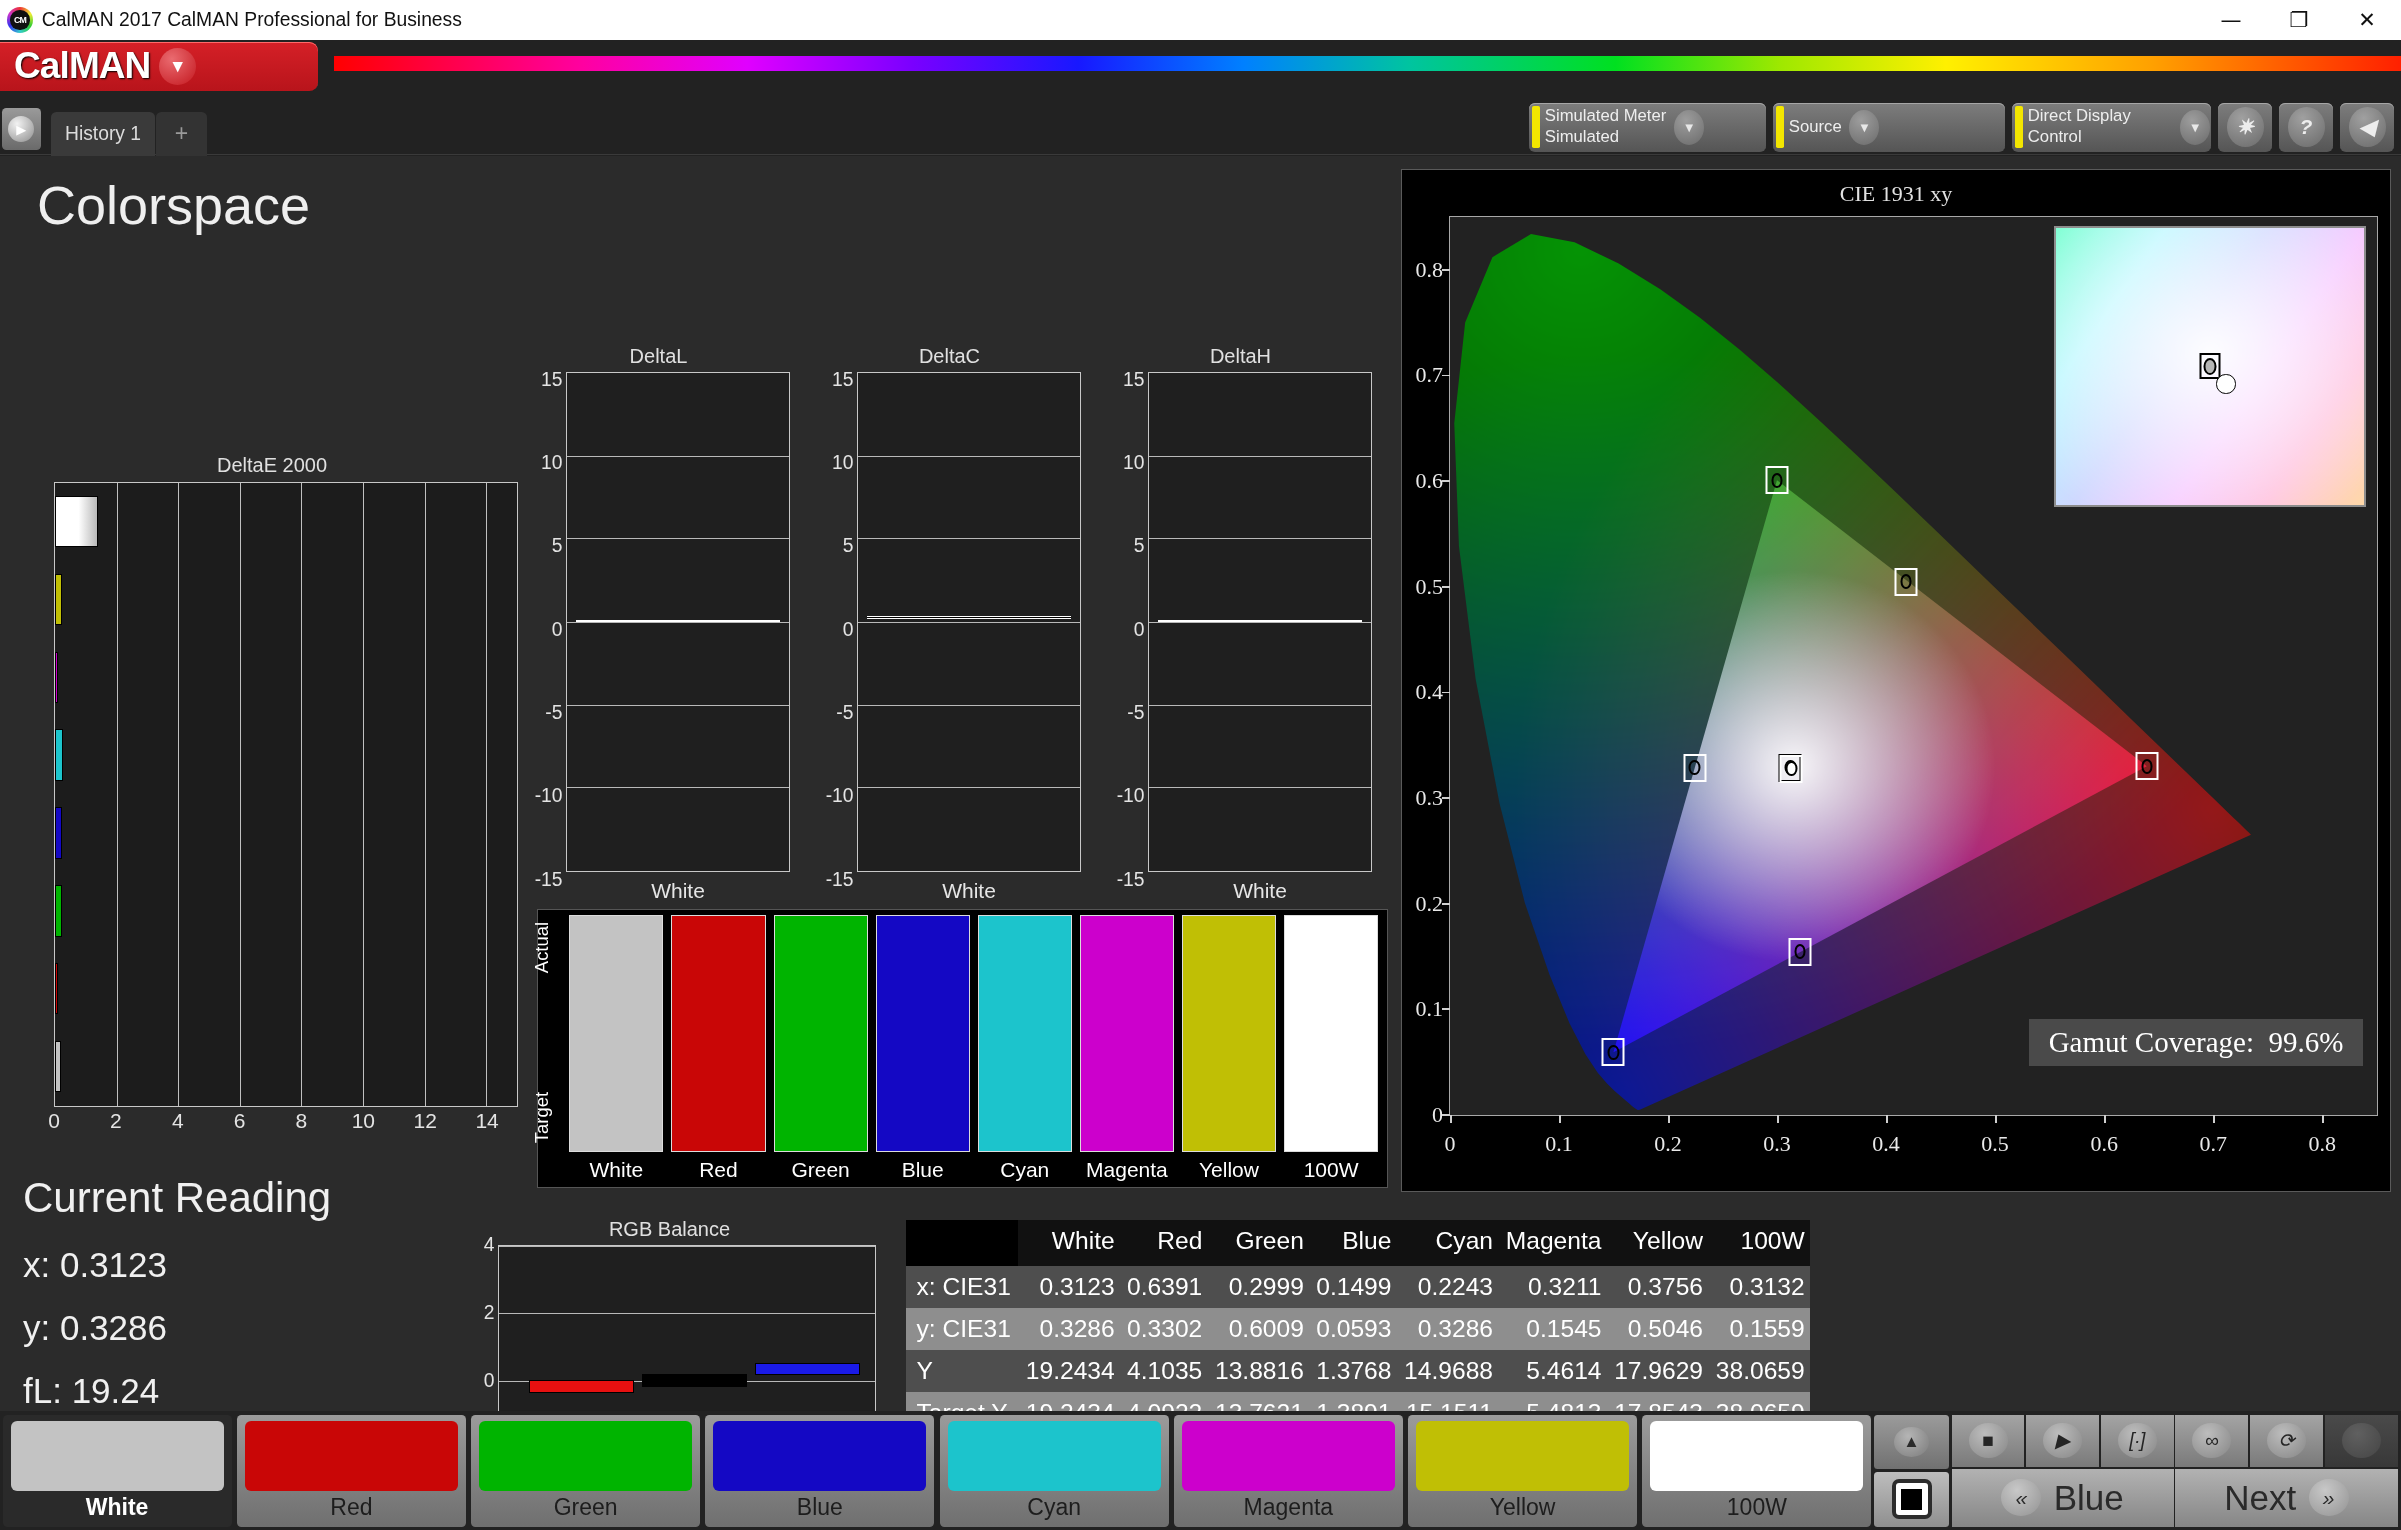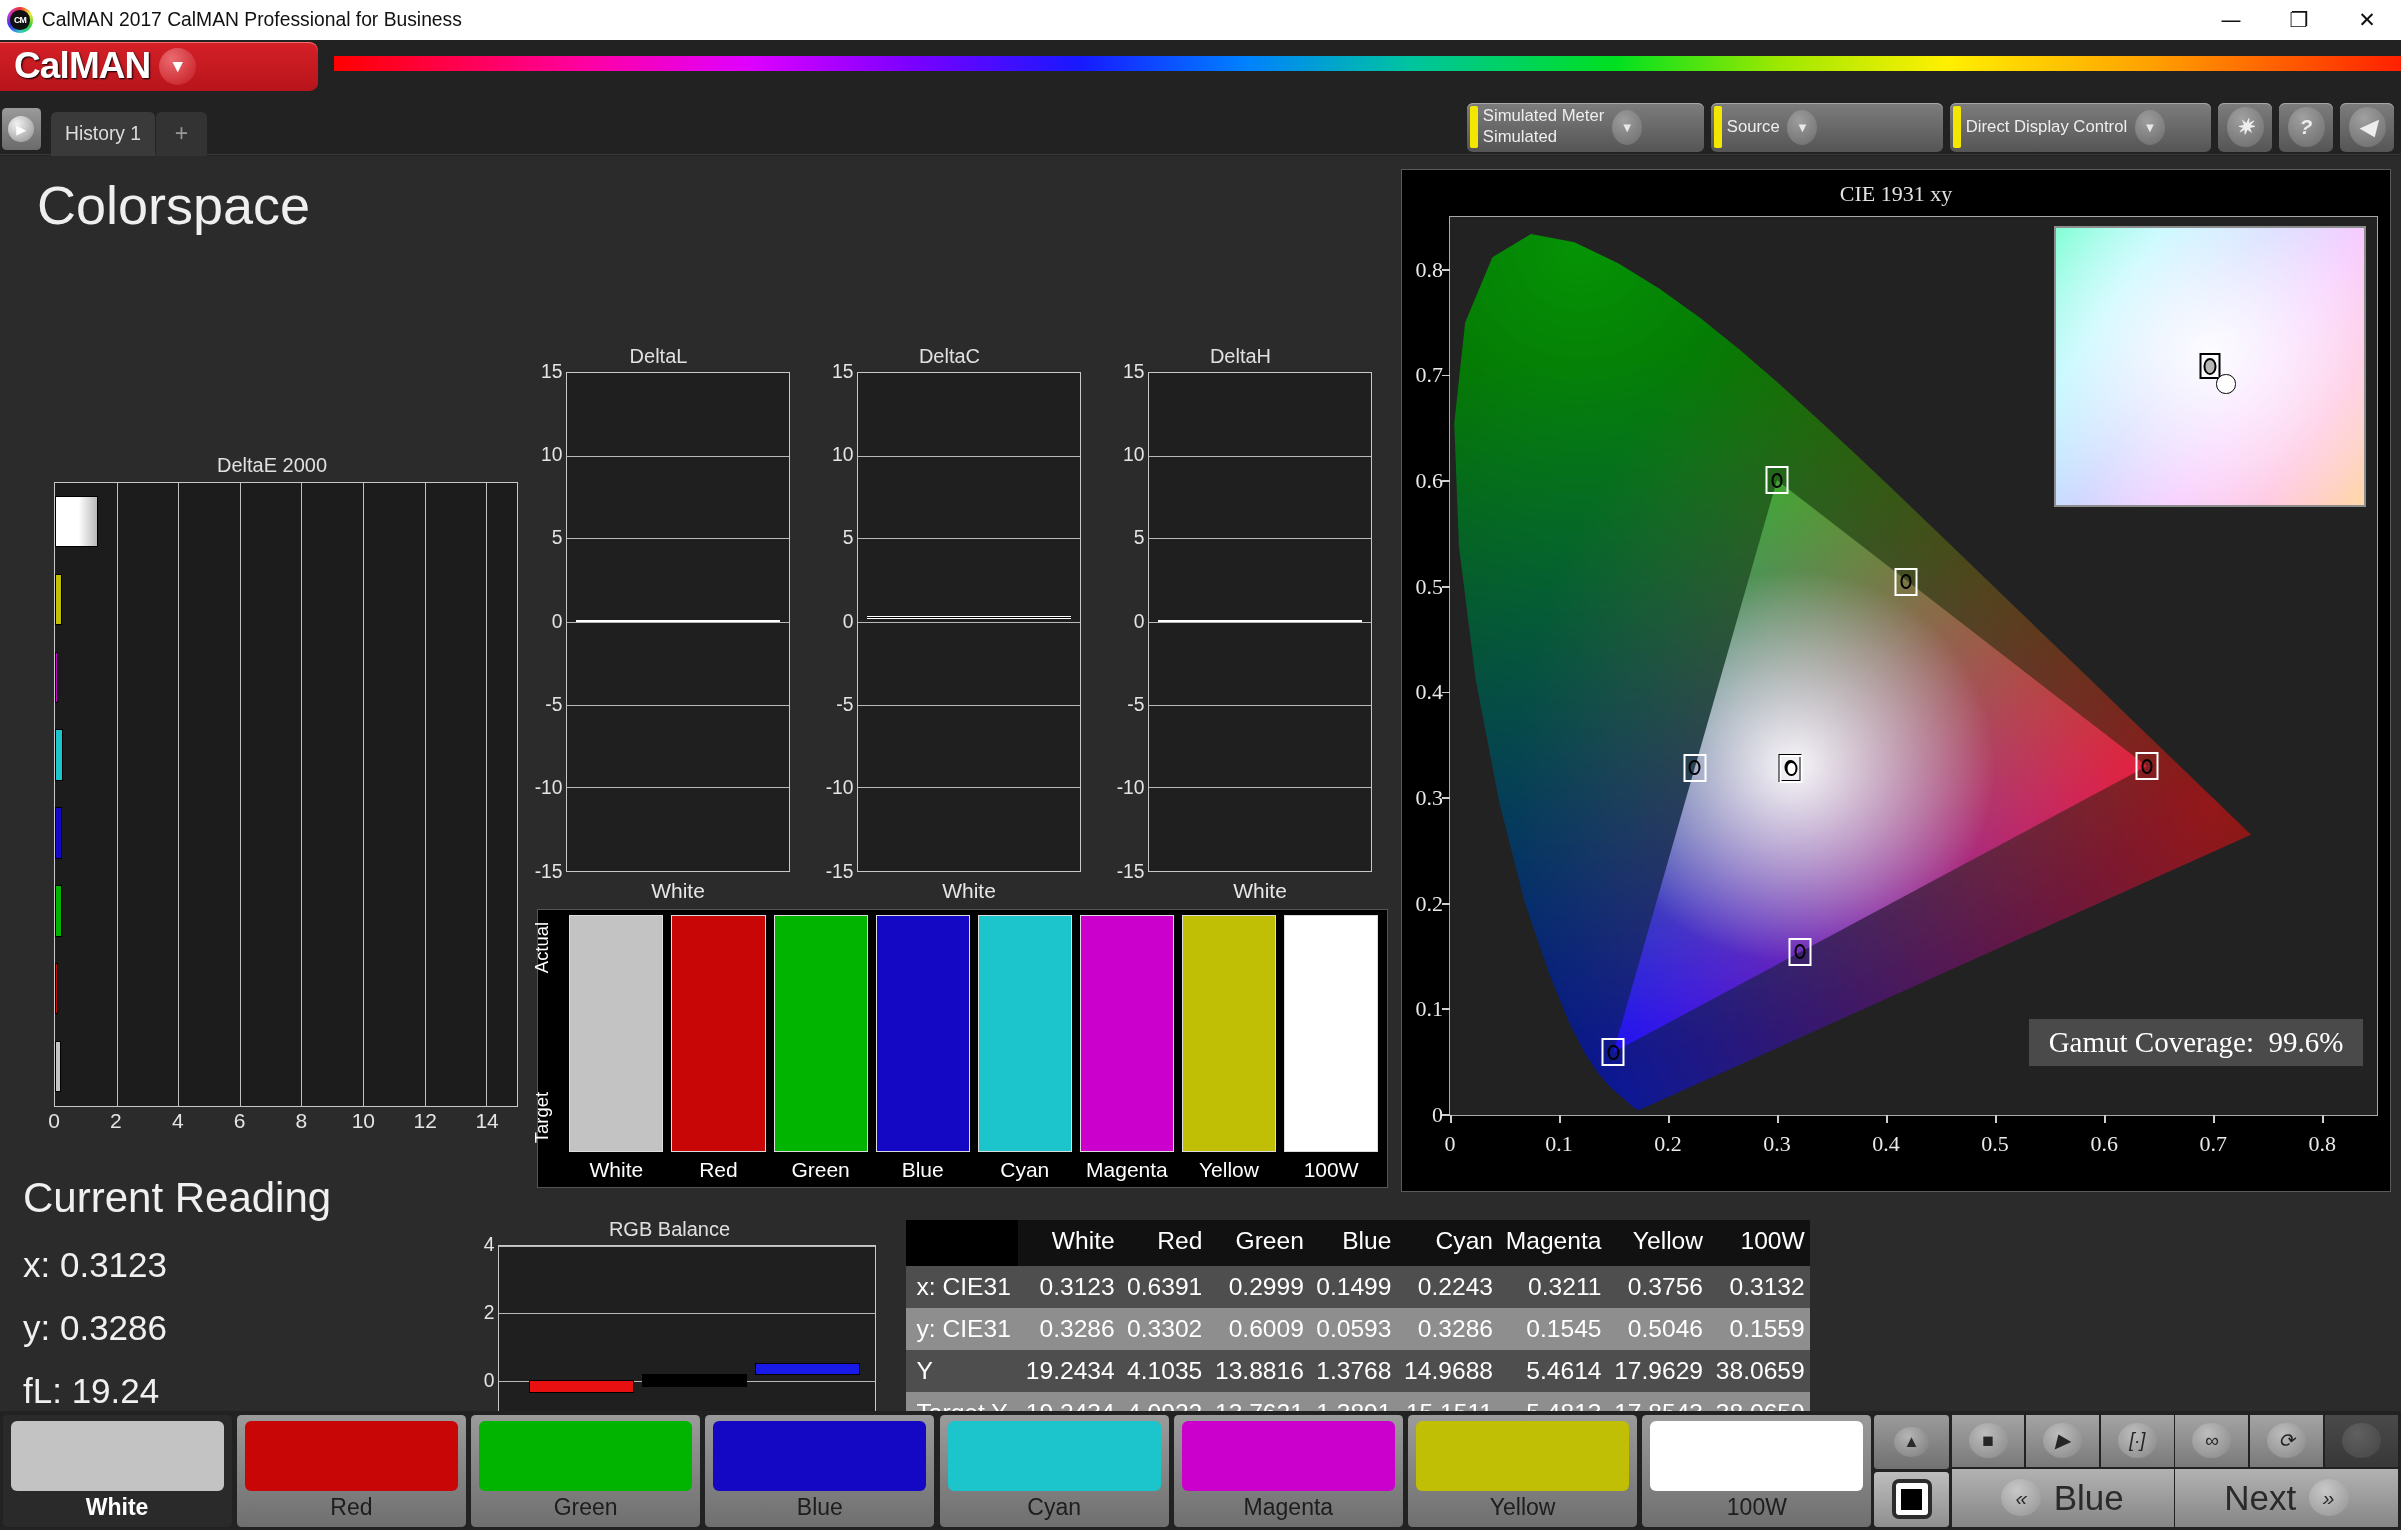--- a/index.html
+++ b/index.html
@@ -81,21 +81,21 @@
   .de-bar{ position:absolute; left:0; border:1.8px solid #000; }
   .de-xaxis{ position:relative; height:32px; margin-left:28px; }
   .de-xlab{ position:absolute; top:1.8px; transform:translateX(-50%); color:#e4e4e4; font-size:21px;}
 
   
   .dlc-row{ position:absolute; left:527px; top:189px; display:flex; gap:28px; }
   .dlc{ width:263px; }
   .dlc-title{ text-align:center;color:#e0e0e0;font-size:20px;margin-bottom:3.5px;}
   .dlc-body{ display:flex; }
   .dlc-ylabels{ width:39px; position:relative; height:500px;}
-  .dlc-ylabels span{position:absolute;right:3.5px;transform:translateY(-50%);color:#e4e4e4;font-size:19.3px;}
+  .dlc-ylabels span{position:absolute;right:3.5px;transform:translateY(-50%);color:#e4e4e4;font-size:19.3px;margin-top:8px;}
   .dlc-plot{ flex:1; position:relative; height:500px; border:1.8px solid #c8c8c8; background:#1f1f1f; }
   .dlc-hline{ position:absolute;left:0;right:0;height:0.9px;background:#b9b9b9;}
   .dlc-trace{ position:absolute; left:4%; right:4%; height:2.6px; background:#000;
               border-top:0.9px solid #fff; border-bottom:0.9px solid #fff; }
   .dlc-xlab{ text-align:center;color:#e6e6e6;font-size:21px;margin-top:7px;margin-left:39px;}
 
   
   .sw-panel{ position:absolute; left:537px; top:753px; width:851px; height:279px;
              background:#000; border:0.9px solid #555; padding:5.3px; display:flex; }
   .sw-sidelabels{ width:26px; position:relative; }
@@ -233,21 +233,21 @@
     </div>
     <div class="dropbtn" style="width:232px">
       <div class="lbl">
         <span>Source</span>
         <span></span>
       </div>
       <div class="arw">
           <i>▼</i>
         </div>
     </div>
-    <div class="dropbtn" style="width:261px">
+    <div class="dropbtn" style="width:199px">
       <div class="lbl">
         <span>Direct Display Control</span>
         <span></span>
       </div>
       <div class="arw">
           <i>▼</i>
         </div>
     </div>
     <div class="sqbtn">
         <i>✷</i>

